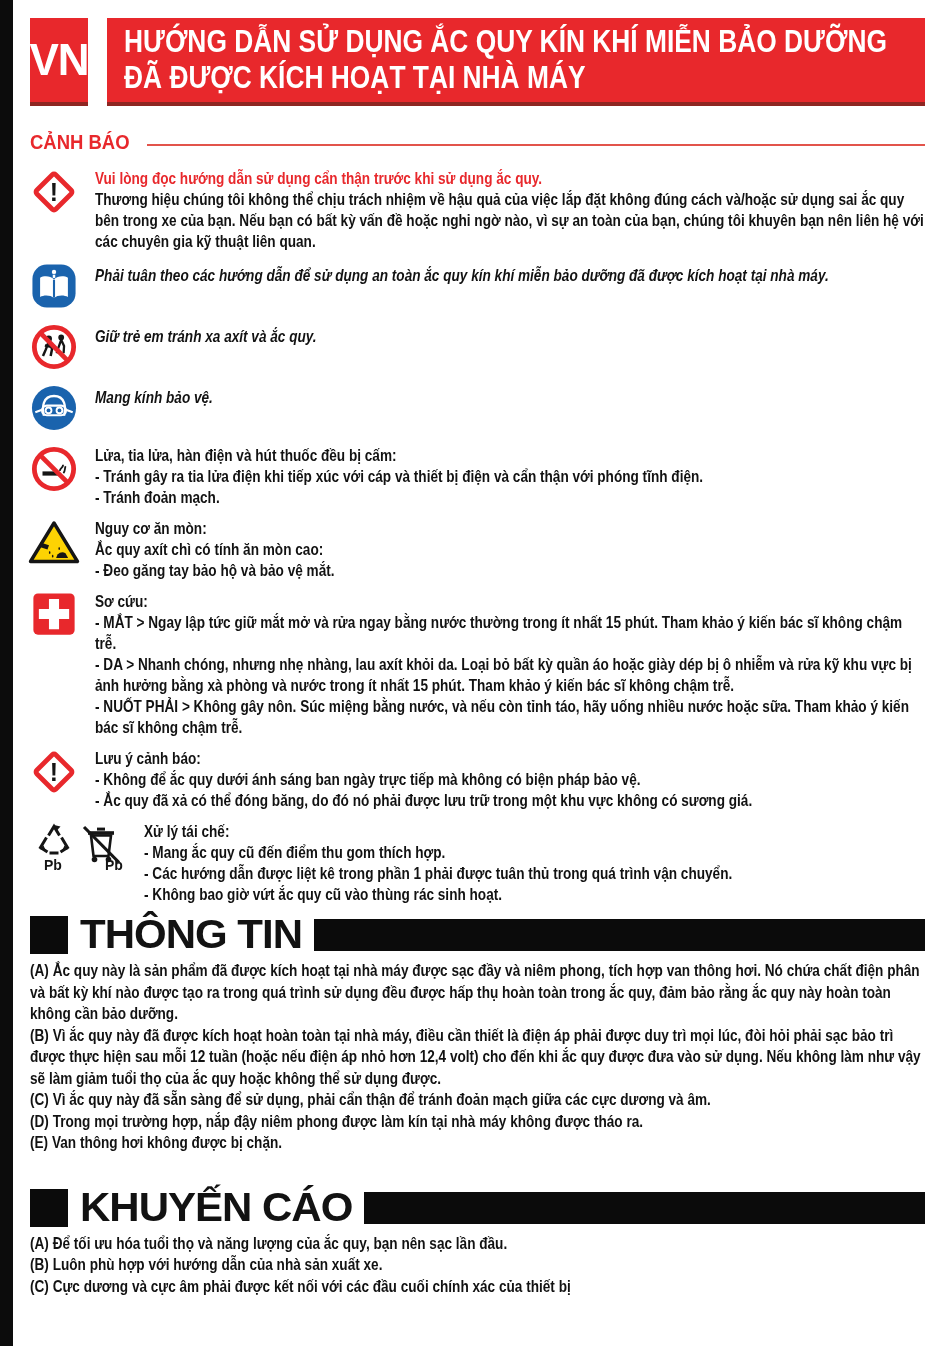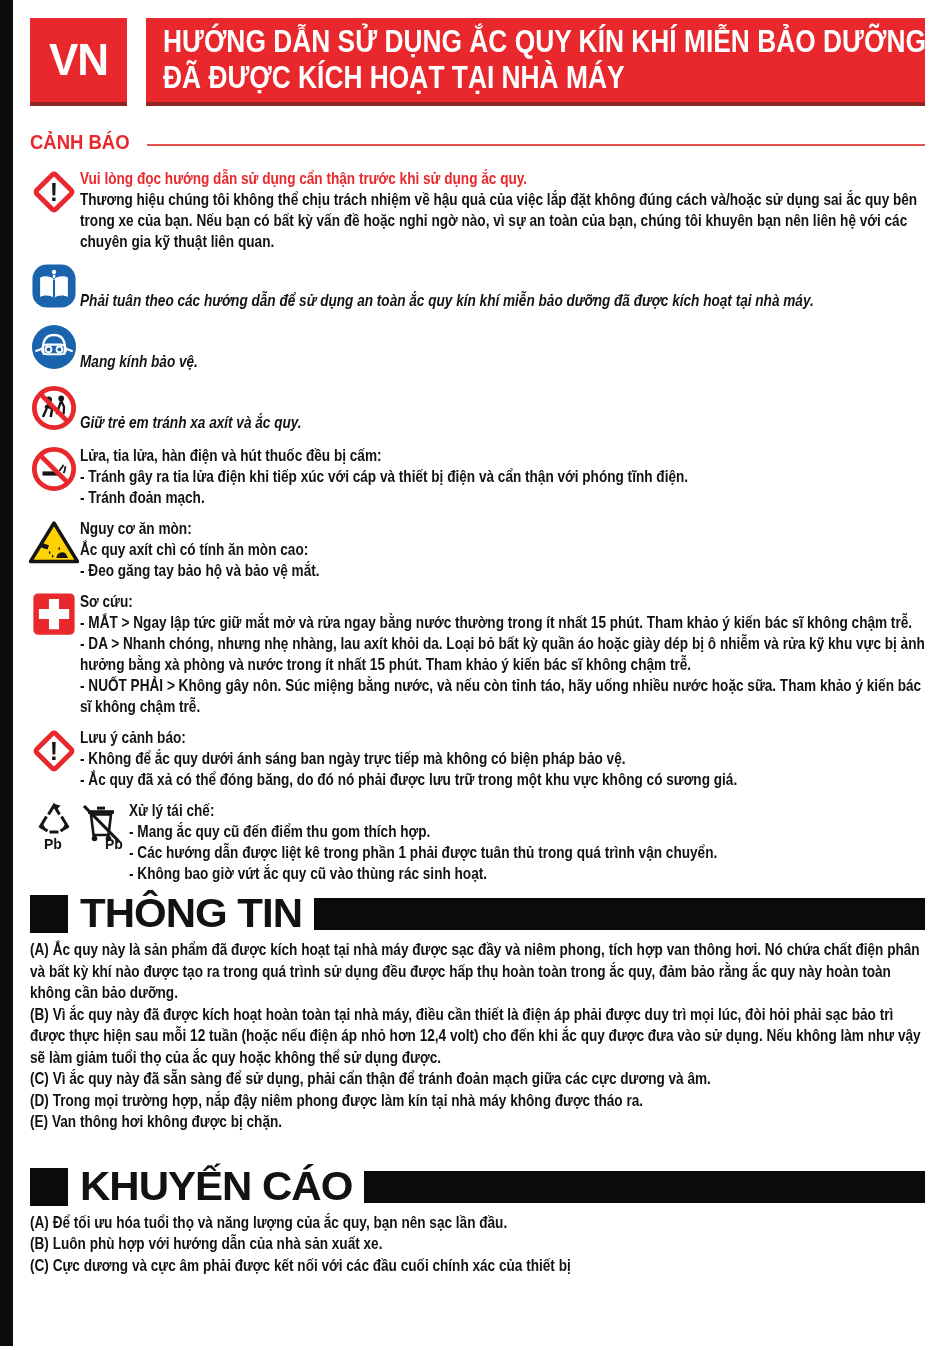--- a/index.html
+++ b/index.html
@@ -6,21 +6,21 @@
   body{
     width:945px;height:1350px;background:#ffffff;position:relative;overflow:hidden;
     font-family:"Liberation Sans",sans-serif;color:#121212;
   }
   .left-strip{position:absolute;left:0;top:0;width:13px;height:1346px;background:#0c0c0c;}
   .content{position:absolute;left:30px;top:0;width:895px;}
 
   
   .banner-row{display:flex;margin-top:18px;height:88px;gap:19px;}
   .vn-box{
-    width:97px;flex:none;background:var(--red);color:#fff;display:flex;align-items:center;justify-content:center;
+    width:58px;flex:none;background:var(--red);color:#fff;display:flex;align-items:center;justify-content:center;
     font-weight:bold;font-size:44px;letter-spacing:-1px;border-bottom:4px solid #8e2622;box-sizing:border-box;
   }
   .banner{
     flex:1;background:var(--red);color:#fff;display:flex;flex-direction:column;justify-content:center;
     padding-left:17px;border-bottom:4px solid #8e2622;box-sizing:border-box;overflow:hidden;
   }
   .banner-line{font-size:31px;font-weight:bold;line-height:36px;white-space:nowrap;
     transform:scaleX(0.85);transform-origin:0 50%;width:117%;}
 
   
@@ -28,21 +28,21 @@
   .warn-title{color:var(--red);font-size:21px;font-weight:bold;white-space:nowrap;
     display:inline-block;transform:scaleX(0.88);transform-origin:0 80%;}
   .warn-rule{flex:1;border-bottom:2.5px solid #e2544b;transform:translateY(-3px);margin-left:4px;}
 
   
   .items{margin-top:16px;}
   .item{display:flex;margin-bottom:10px;align-items:flex-start;}
   .item.center{align-items:center;font-style:italic;}
   .item .icons{width:48px;flex:none;display:flex;justify-content:center;align-items:flex-start;gap:3px;padding-top:1px;}
   .item.wide .icons{width:97px;text-align:right;}
-  .item .txt{flex:1;margin-left:2px;min-height:46px;display:flex;flex-direction:column;justify-content:flex-end;}
+  .item .txt{flex:1;margin-left:17px;min-height:46px;display:flex;flex-direction:column;justify-content:flex-start;}
   .cnd{transform:scaleX(0.8);transform-origin:0 0;width:125%;}
   .item .cnd{font-size:17px;font-weight:bold;line-height:21px;}
   .item p{margin:0;}
   .ttl{font-weight:bold;}
   .ttl.red{color:var(--red);}
 
   
   .sec-head{display:flex;align-items:center;height:40px;}
   .sec-sq{width:38px;height:38px;background:#0b0b0b;flex:none;}
   .sec-title{font-size:42px;font-weight:bold;letter-spacing:-1px;margin:0 12px 0 12px;white-space:nowrap;
@@ -101,50 +101,50 @@
         </div>
         <div class="txt">
           <div class="cnd">
             <p>Phải tuân theo các hướng dẫn để sử dụng an toàn ắc quy kín khí miễn bảo dưỡng đã được kích hoạt tại nhà máy.</p>
           </div>
         </div>
       </div>
       <div class="item center">
         <div class="icons">
           <span><svg width="46" height="46" viewBox="0 0 48 48">
+              <circle cx="24" cy="24" r="20.5" fill="#fff" stroke="#e8282c" stroke-width="5"></circle>
+              <circle cx="18.5" cy="15.5" r="3.4" fill="#151515"></circle>
+              <path d="M18.5 18.5 L15.5 26.5 L12.5 33.5 M18.5 18.5 L22 26 L20.5 33.5 M14.5 22.5 L24.5 24.5" stroke="#151515" stroke-width="2.6" fill="none"></path>
+              <circle cx="31.5" cy="14" r="3" fill="#151515"></circle>
+              <path d="M31.5 16.5 L29 23.5 L26.8 30.5 M31.5 16.5 L34.5 23 L34 30.5" stroke="#151515" stroke-width="2.4" fill="none"></path>
+              <path d="M10 9.5 L38.5 38.5" stroke="#e8282c" stroke-width="5"></path>
+            </svg></span>
+        </div>
+        <div class="txt">
+          <div class="cnd">
+            <p>Giữ trẻ em tránh xa axít và ắc quy.</p>
+          </div>
+        </div>
+      </div>
+      <div class="item center">
+        <div class="icons">
+          <span><svg width="46" height="46" viewBox="0 0 48 48">
               <circle cx="24" cy="24" r="23" fill="#1a63ad"></circle>
               <path d="M13.5 32 C11.3 23 12.3 11.5 24 11.5 C35.7 11.5 36.7 23 34.5 32" fill="none" stroke="#fff" stroke-width="2.4"></path>
               <path d="M4.5 28.5 L11.5 25.8 M43.5 28.5 L36.5 25.8" stroke="#fff" stroke-width="2.2"></path>
               <rect x="11.5" y="21.5" width="25" height="10" rx="5" fill="none" stroke="#fff" stroke-width="2.2"></rect>
               <circle cx="18.3" cy="26.5" r="4" fill="#fff"></circle>
               <circle cx="29.7" cy="26.5" r="4" fill="#fff"></circle>
               <circle cx="18.3" cy="26.5" r="2" fill="#1a63ad"></circle>
               <circle cx="29.7" cy="26.5" r="2" fill="#1a63ad"></circle>
             </svg></span>
         </div>
         <div class="txt">
           <div class="cnd">
             <p>Mang kính bảo vệ.</p>
-          </div>
-        </div>
-      </div>
-      <div class="item center">
-        <div class="icons">
-          <span><svg width="46" height="46" viewBox="0 0 48 48">
-              <circle cx="24" cy="24" r="20.5" fill="#fff" stroke="#e8282c" stroke-width="5"></circle>
-              <circle cx="18.5" cy="15.5" r="3.4" fill="#151515"></circle>
-              <path d="M18.5 18.5 L15.5 26.5 L12.5 33.5 M18.5 18.5 L22 26 L20.5 33.5 M14.5 22.5 L24.5 24.5" stroke="#151515" stroke-width="2.6" fill="none"></path>
-              <circle cx="31.5" cy="14" r="3" fill="#151515"></circle>
-              <path d="M31.5 16.5 L29 23.5 L26.8 30.5 M31.5 16.5 L34.5 23 L34 30.5" stroke="#151515" stroke-width="2.4" fill="none"></path>
-              <path d="M10 9.5 L38.5 38.5" stroke="#e8282c" stroke-width="5"></path>
-            </svg></span>
-        </div>
-        <div class="txt">
-          <div class="cnd">
-            <p>Giữ trẻ em tránh xa axít và ắc quy.</p>
           </div>
         </div>
       </div>
       <div class="item">
         <div class="icons">
           <span><svg width="46" height="46" viewBox="0 0 48 48">
               <circle cx="24" cy="24" r="20.5" fill="#fff" stroke="#e8282c" stroke-width="5"></circle>
               <rect x="12" y="26.5" width="16.5" height="4.4" fill="#151515"></rect>
               <path d="M30 26 c.5-3.5 3.5-3 3.5-6.5 M33.8 28.2 c2.4-2.6 1-5 2.4-7" stroke="#151515" stroke-width="1.9" fill="none"></path>
               <path d="M10 10 L38 38" stroke="#e8282c" stroke-width="5"></path>

